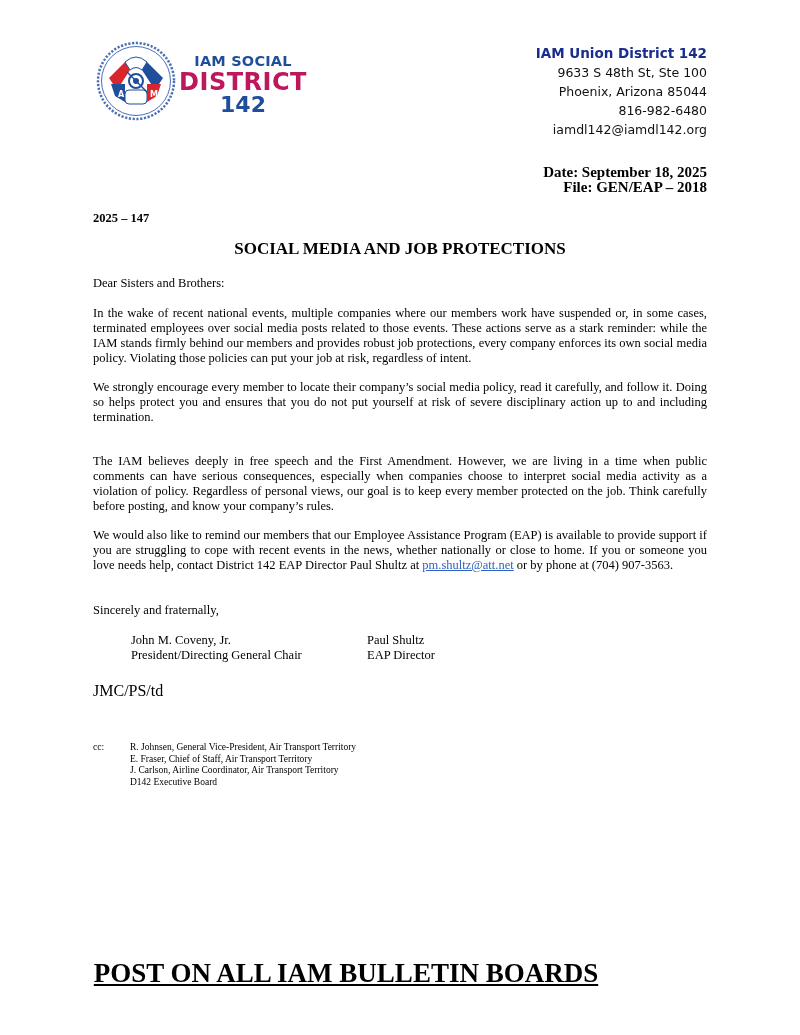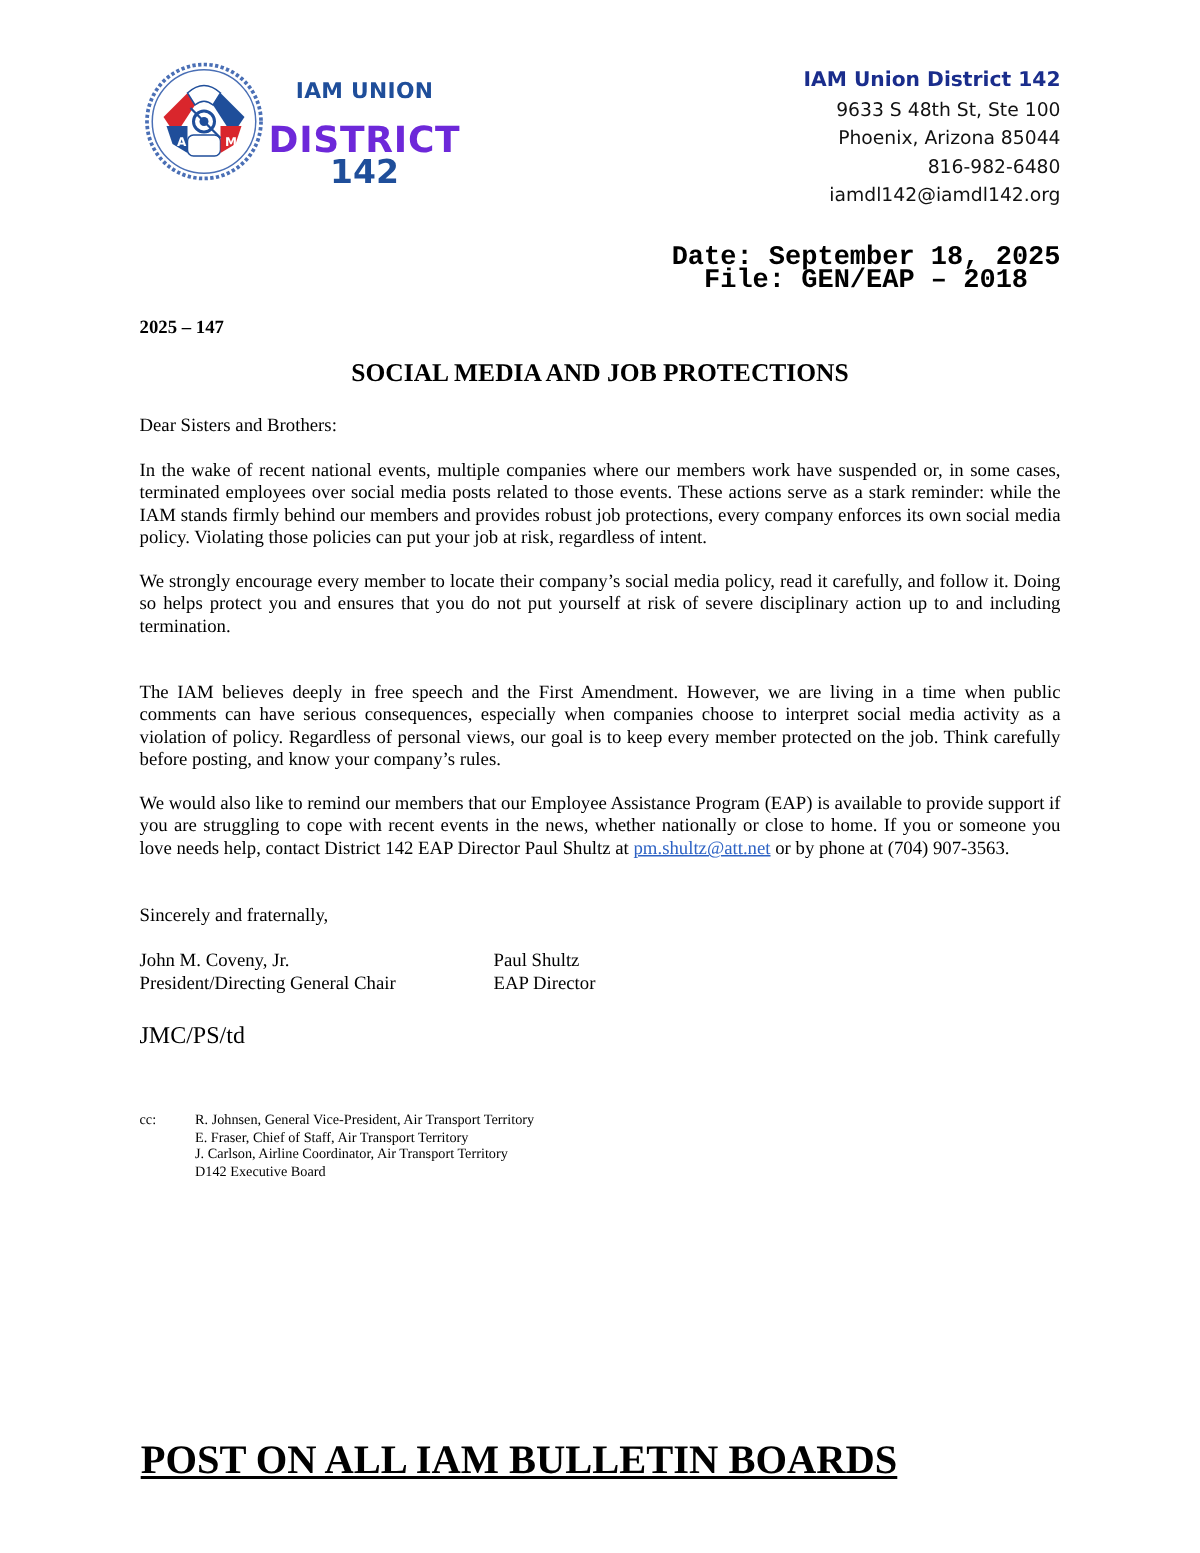--- a/index.html
+++ b/index.html
@@ -8,48 +8,48 @@
 
     .page { position: relative; width: 800px; height: 1035px; }
 
     
     .letterhead { position: absolute; left: 0; top: 0; width: 800px; height: 150px; }
     .logo { position: absolute; left: 95px; top: 40px; width: 215px; height: 90px; }
     .seal { position: absolute; left: 0; top: 0; width: 82px; height: 82px; }
     .logo-text { position: absolute; left: 78px; top: 14px; width: 140px; text-align: center;
       font-family: "DejaVu Sans", sans-serif; font-weight: bold; line-height: 1; }
     .logo-line1 { color: #1f4e9a; font-size: 14.5px; letter-spacing: 0.2px; }
-    .logo-line2 { color: #6d28d9; font-size: 24px; letter-spacing: 0.5px; margin-top: 12px; }
+    .logo-line2 { color: #be185d; font-size: 24px; letter-spacing: 0.5px; margin-top: 1px; }
     .logo-line3 { color: #1f4e9a; font-size: 22px; margin-top: 0px; }
 
     .org-contact { position: absolute; right: 93px; top: 44px; text-align: right;
       font-family: "DejaVu Sans", sans-serif; line-height: 19px; font-size: 12.5px; color: #111; }
     .org-name { color: #1a2d8c; font-weight: bold; font-size: 13.5px; }
 
     
-    .meta { position: absolute; right: 93px; top: 165px; text-align: center; font-weight: bold;
-      font-size: 18px; line-height: 15px; font-family: Liberation Mono, monospace; }
+    .meta { position: absolute; right: 93px; top: 165px; text-align: right; font-weight: bold;
+      font-size: 15px; line-height: 15px; }
 
     .ref { position: absolute; left: 93px; top: 211px; font-weight: bold; font-size: 12.5px; }
 
     .title { position: absolute; left: 0; width: 800px; top: 239px; text-align: center;
       font-weight: bold; font-size: 17px; }
 
     .body-text { position: absolute; left: 93px; width: 614px; font-size: 12.5px; line-height: 15px;
       text-align: justify; }
     .salutation { top: 276px; }
     .p1 { top: 306px; }
     .p2 { top: 380px; }
     .p3 { top: 454px; }
     .p4 { top: 528px; }
     .closing { top: 603px; }
 
     .link { color: #2d62c4; text-decoration: underline; }
 
-    .sig { position: absolute; top: 633px; font-size: 12.5px; line-height: 15px; }
+    .sig { position: absolute; top: 633px; font-size: 12.5px; line-height: 15px; margin-left: 38px; }
     .sig-left { left: 93px; }
     .sig-right { left: 329px; }
 
     .initials { position: absolute; left: 93px; top: 682px; font-size: 16px; }
 
     .cc { position: absolute; left: 93px; top: 742px; font-size: 9.5px; line-height: 11.5px; display: flex; }
     .cc-label { width: 37px; }
 
     .footer { position: absolute; left: 0; width: 692px; top: 958px; text-align: center;
       font-weight: bold; font-size: 27px; text-decoration: underline; }
@@ -70,21 +70,21 @@
         <circle cx="41" cy="41" r="7" fill="#fff" stroke="#1f4e9a" stroke-width="2"></circle>
         <circle cx="41" cy="41" r="3" fill="#1f4e9a"></circle>
         <rect x="30" y="50" width="22" height="14" rx="4" fill="#fff" stroke="#1f4e9a" stroke-width="1"></rect>
         <path d="M16 44 L30 44 L30 62 L20 56 Z" fill="#1f4e9a"></path>
         <text x="23" y="57" font-family="DejaVu Sans, sans-serif" font-size="8" font-weight="bold" fill="#fff">A</text>
         <path d="M66 44 L52 44 L52 62 L62 56 Z" fill="#d9262c"></path>
         <text x="55" y="57" font-family="DejaVu Sans, sans-serif" font-size="8" font-weight="bold" fill="#fff">M</text>
         <line x1="32" y1="32" x2="52" y2="52" stroke="#1f4e9a" stroke-width="1.5"></line>
       </svg>
       <div class="logo-text">
-        <div class="logo-line1">IAM UNION</div>
+        <div class="logo-line1">IAM SOCIAL</div>
         <div class="logo-line2">DISTRICT</div>
         <div class="logo-line3">142</div>
       </div>
     </div>
 
     <div class="org-contact">
       <div class="org-name">IAM Union District 142</div>
       <div>9633 S 48th St, Ste 100</div>
       <div>Phoenix, Arizona 85044</div>
       <div>816-982-6480</div>

